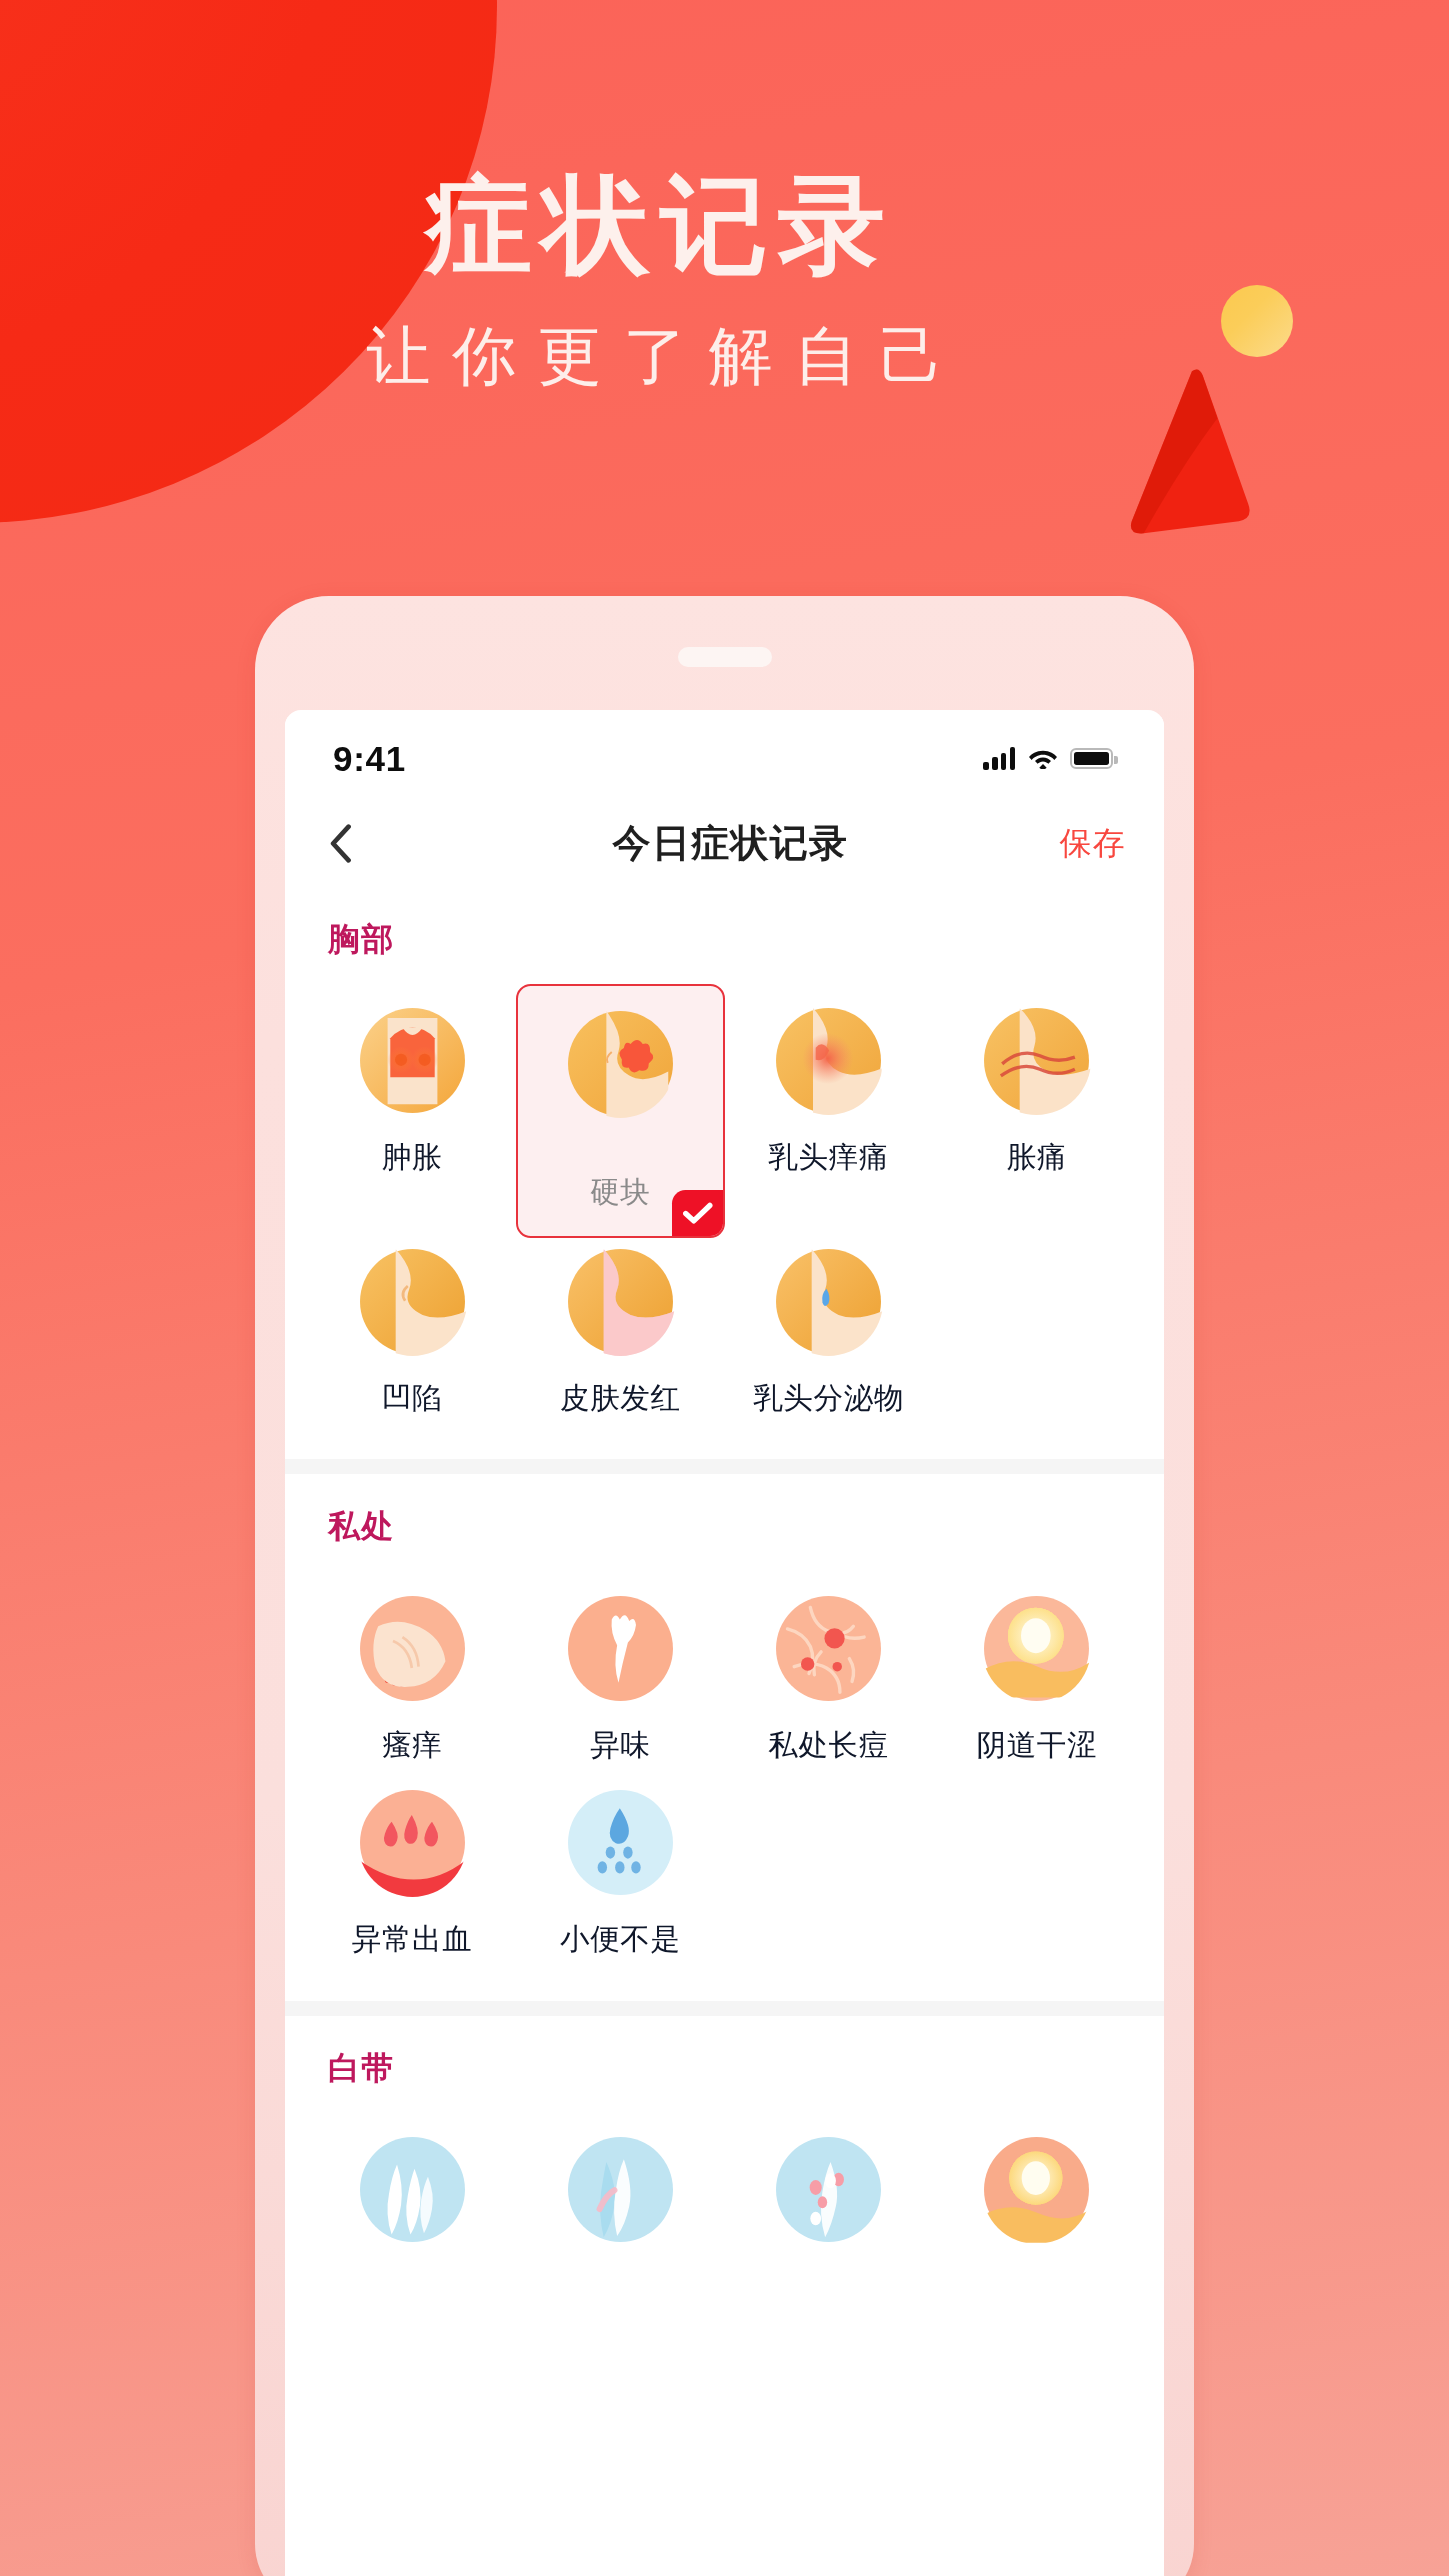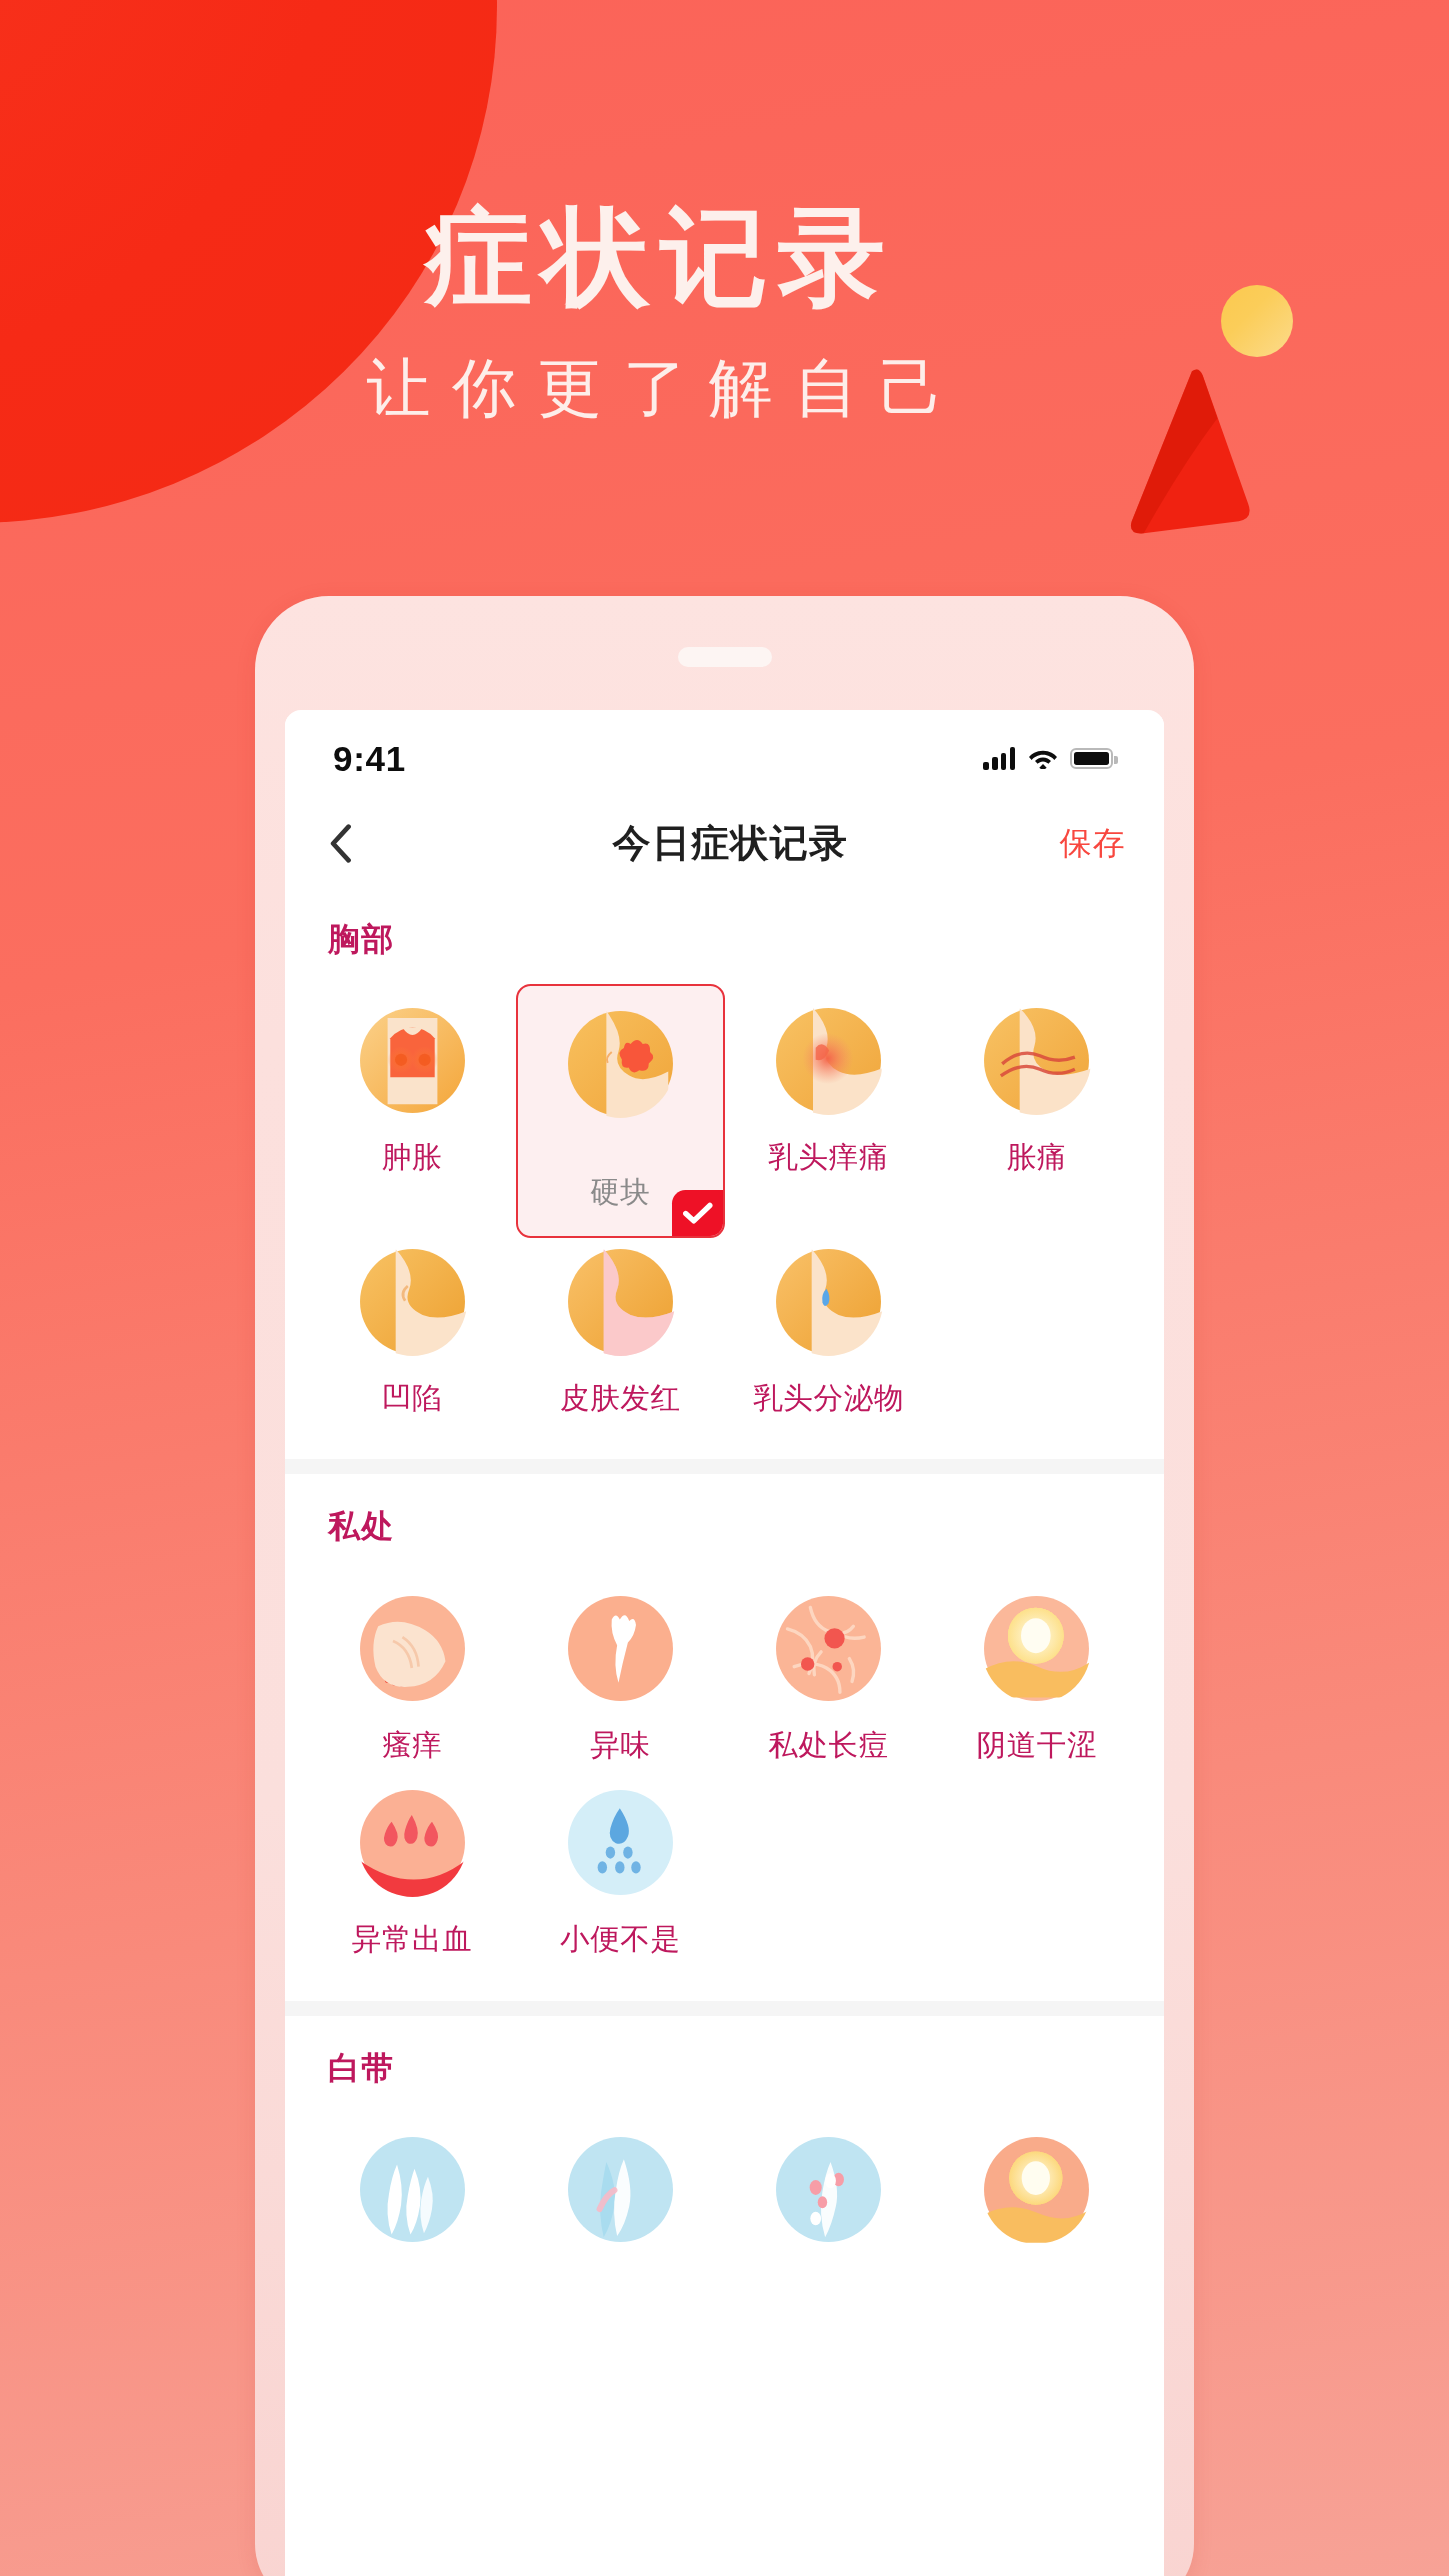--- a/index.html
+++ b/index.html
@@ -28,21 +28,21 @@
     width:72px; height:72px; border-radius:50%;
     background:linear-gradient(135deg,#fbc94f 0%,#fbcd59 40%,#fcdb8c 100%);
   }
   #tri-red {
     position:absolute; left:1117px; top:366px;
     width:0;height:0;
   }
   #tri-red svg { position:absolute; left:0; top:0; }
 
   
-  #header { position:absolute; left:0; top:0; width:1310px; text-align:center;margin-top:32px; }
+  #header { position:absolute; left:0; top:0; width:1310px; text-align:center; }
   #hero-title {
     margin-top:169px;
     font-size:107px; font-weight:bold; color:#fdf0ec;
     letter-spacing:10.7px; line-height:1.05;
     text-indent:10.7px;
   }
   #hero-sub {
     margin-top:32px;
     font-size:64px; font-weight:400; color:#fdeeea;
     letter-spacing:21.5px; text-indent:21.5px;
@@ -126,21 +126,21 @@
     padding:9.4px 0 13.4px 0;
     position:relative;
     cursor:pointer;
   }
   .cell .icon-wrap {
     width:109px; height:109px; border-radius:50%;
     overflow:hidden; position:relative;
     display:flex; align-items:center; justify-content:center;
   }
   .cell .lbl {
-    margin-top:23px; font-size:29.5px; color:#be185d; letter-spacing:0.7px;
+    margin-top:23px; font-size:29.5px; color:#0f172a; letter-spacing:0.7px;
     white-space:nowrap;
   }
   
   .cell.selected {
     border:2.7px solid #e8323c;
     border-radius:14.8px;
     background:#fdeff0;
     padding:23px 0 23px 0;
     margin-top:-13.4px;
     overflow:hidden;

